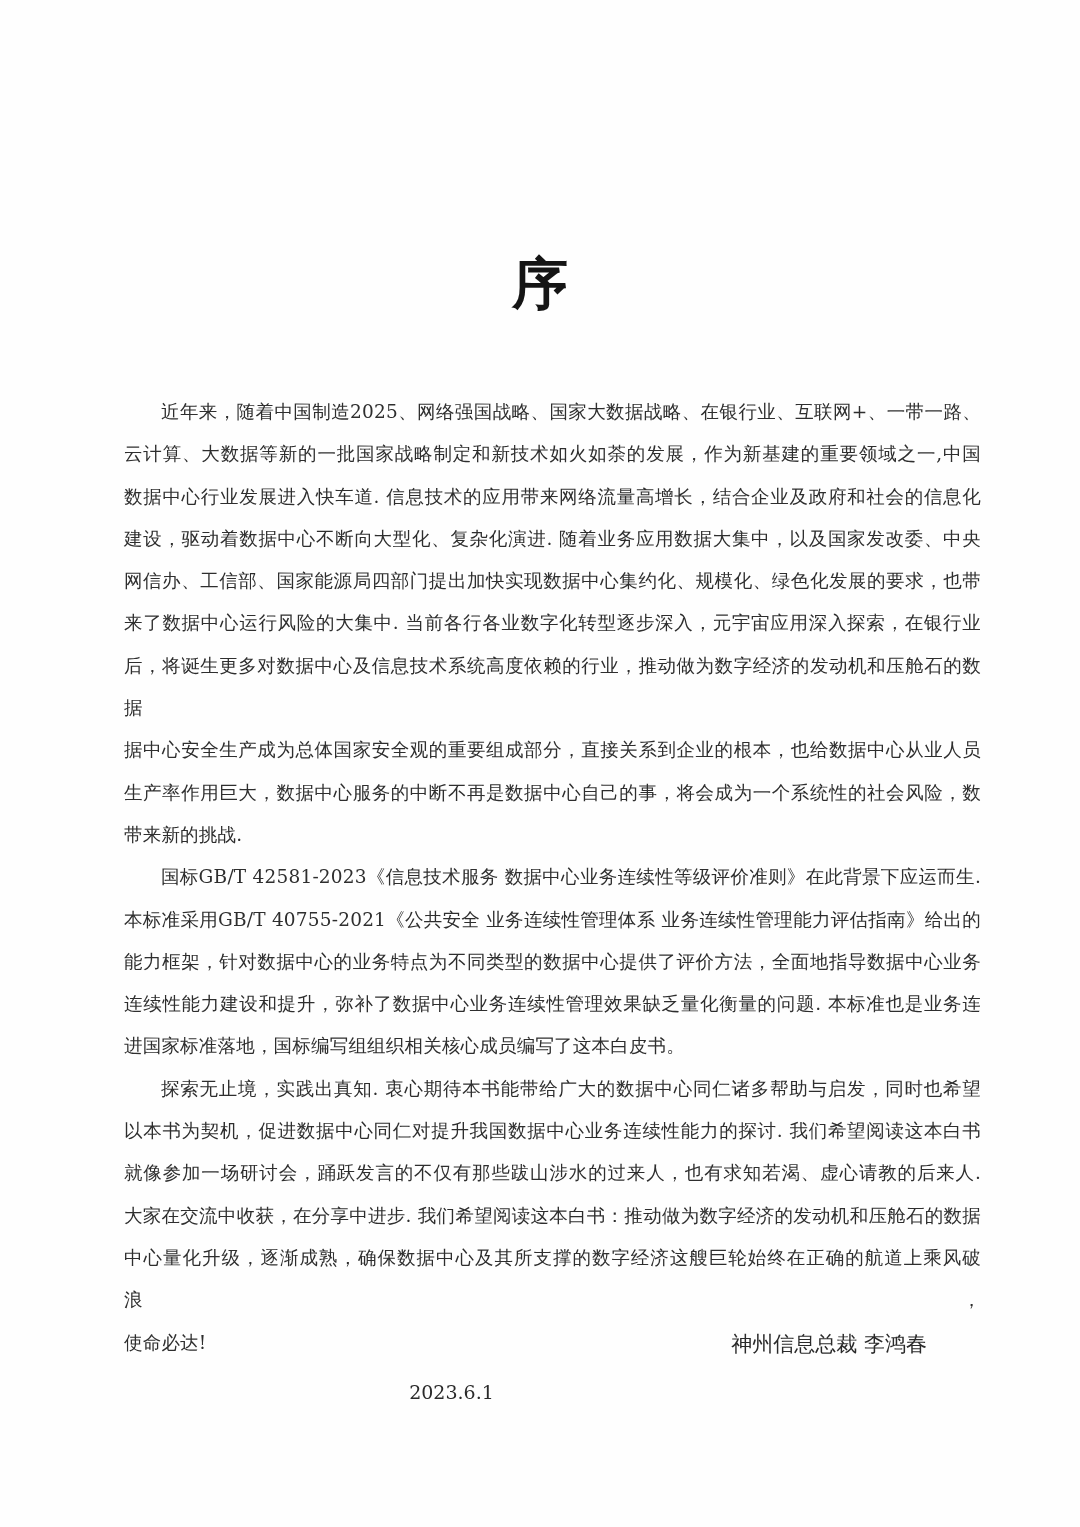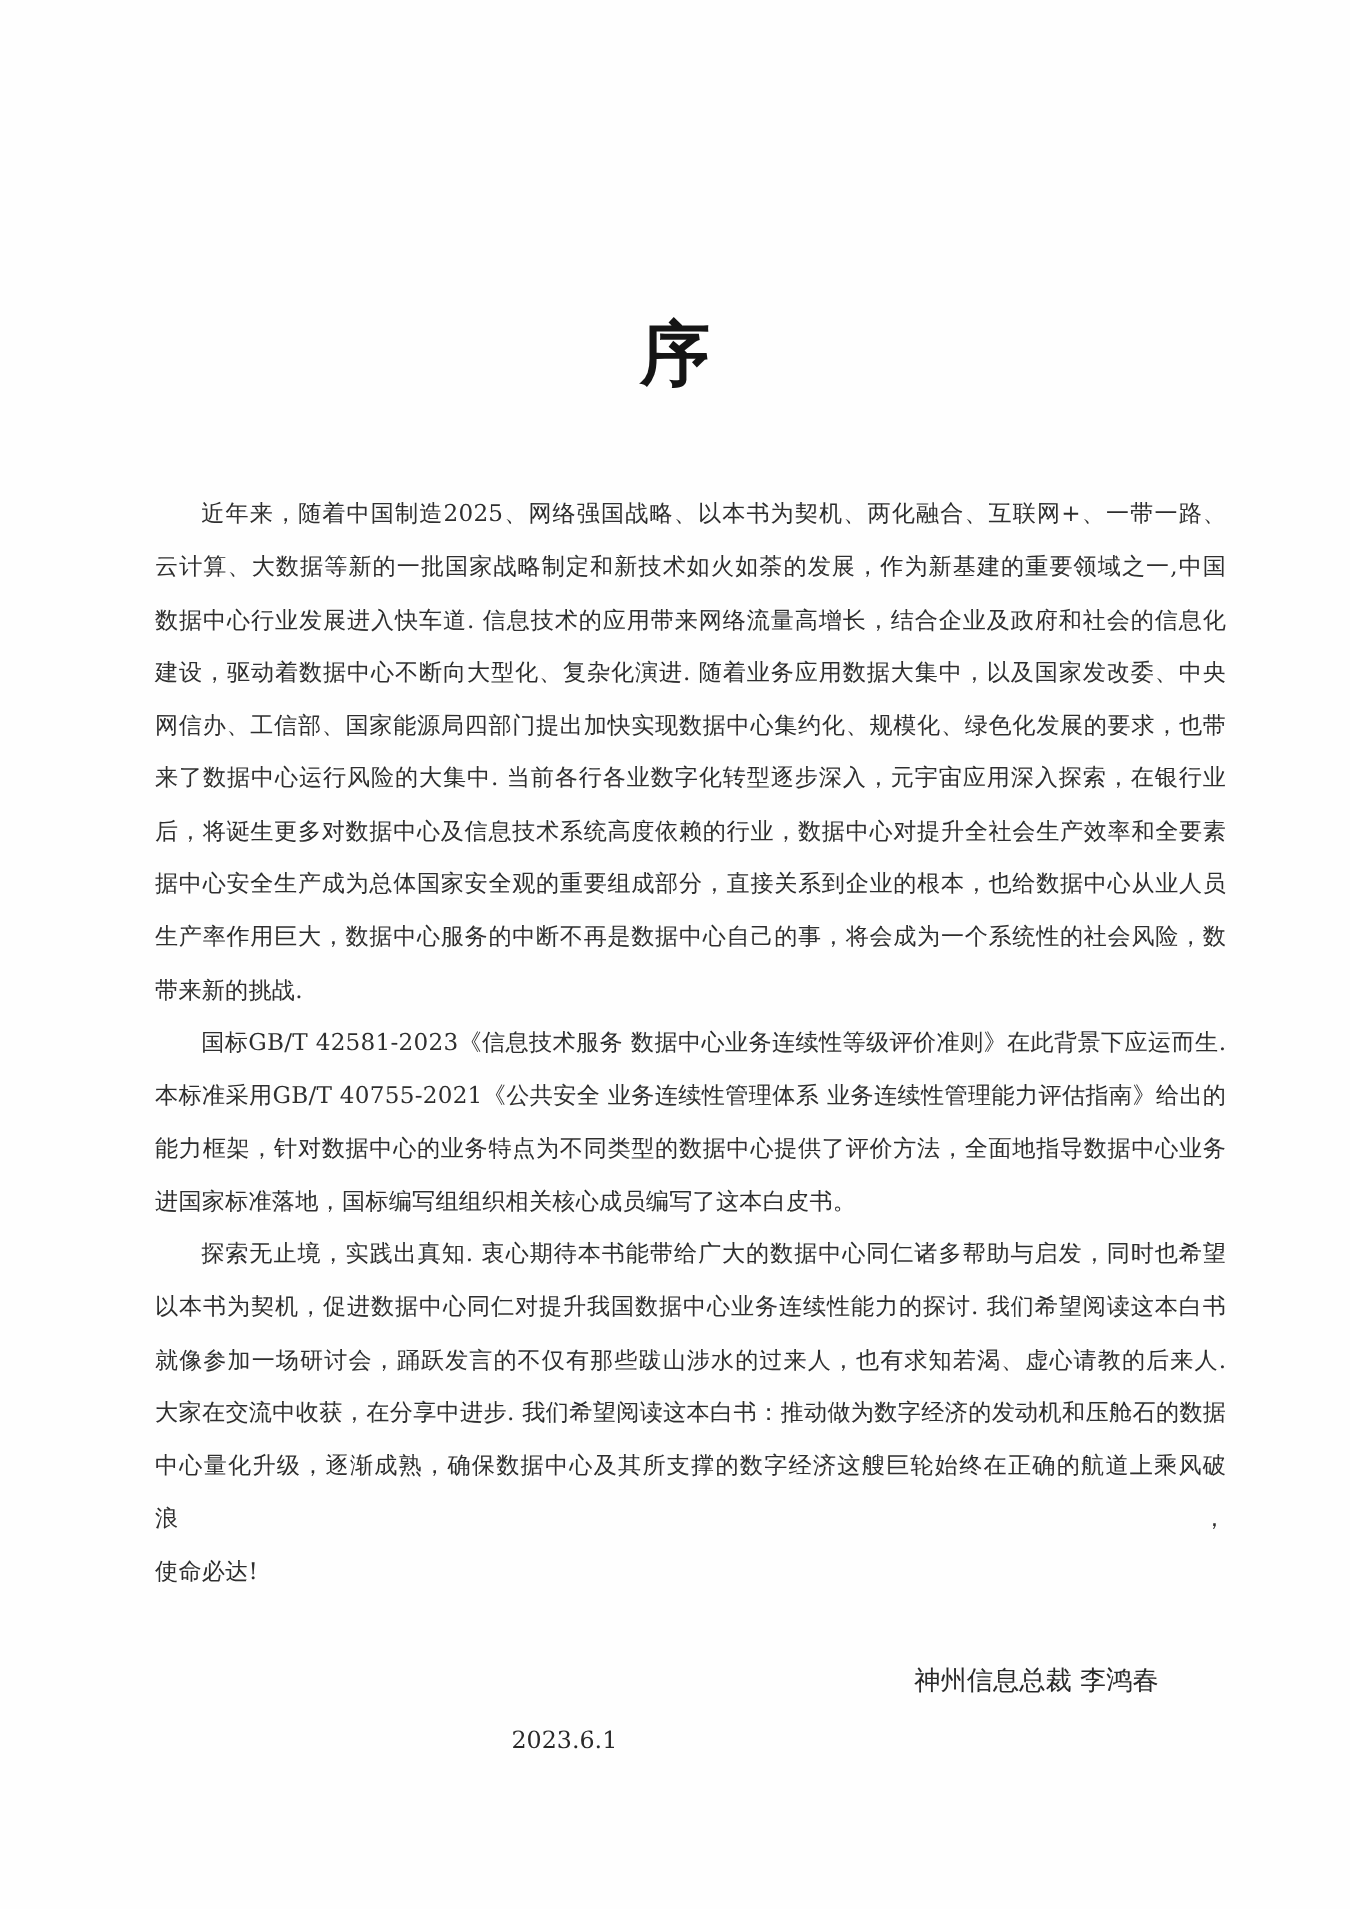--- a/index.html
+++ b/index.html
@@ -67,36 +67,37 @@
 </head>
 <body>
 
 <div class="page">
 
   <div class="title">序</div>
 
   <div class="content">
 
     <div>
-      <div class="line indent">近年来，随着中国制造2025、网络强国战略、以本书为契机、两化融合、互联网+、一带一路、</div>
+      <div class="line indent">近年来，随着中国制造2025、网络强国战略、国家大数据战略、在银行业、互联网+、一带一路、</div>
       <div class="line">云计算、大数据等新的一批国家战略制定和新技术如火如荼的发展，作为新基建的重要领域之一,中国</div>
       <div class="line">数据中心行业发展进入快车道. 信息技术的应用带来网络流量高增长，结合企业及政府和社会的信息化</div>
       <div class="line">建设，驱动着数据中心不断向大型化、复杂化演进. 随着业务应用数据大集中，以及国家发改委、中央</div>
       <div class="line">网信办、工信部、国家能源局四部门提出加快实现数据中心集约化、规模化、绿色化发展的要求，也带</div>
       <div class="line">来了数据中心运行风险的大集中. 当前各行各业数字化转型逐步深入，元宇宙应用深入探索，在银行业</div>
-      <div class="line">后，将诞生更多对数据中心及信息技术系统高度依赖的行业，数据中心对提升全社会生产效率和全要素</div>
+      <div class="line">后，将诞生更多对数据中心及信息技术系统高度依赖的行业，推动做为数字经济的发动机和压舱石的数据</div>
       <div class="line">据中心安全生产成为总体国家安全观的重要组成部分，直接关系到企业的根本，也给数据中心从业人员</div>
       <div class="line">生产率作用巨大，数据中心服务的中断不再是数据中心自己的事，将会成为一个系统性的社会风险，数</div>
       <div class="line last">带来新的挑战.</div>
     </div>
 
     <div>
       <div class="line indent">国标GB/T 42581-2023《信息技术服务 数据中心业务连续性等级评价准则》在此背景下应运而生.</div>
       <div class="line">本标准采用GB/T 40755-2021《公共安全 业务连续性管理体系 业务连续性管理能力评估指南》给出的</div>
       <div class="line">能力框架，针对数据中心的业务特点为不同类型的数据中心提供了评价方法，全面地指导数据中心业务</div>
+      <div class="line">连续性能力建设和提升，弥补了数据中心业务连续性管理效果缺乏量化衡量的问题. 本标准也是业务连</div>
       <div class="line last">进国家标准落地，国标编写组组织相关核心成员编写了这本白皮书。</div>
     </div>
 
     <div>
       <div class="line indent">探索无止境，实践出真知. 衷心期待本书能带给广大的数据中心同仁诸多帮助与启发，同时也希望</div>
       <div class="line">以本书为契机，促进数据中心同仁对提升我国数据中心业务连续性能力的探讨. 我们希望阅读这本白书</div>
       <div class="line">就像参加一场研讨会，踊跃发言的不仅有那些跋山涉水的过来人，也有求知若渴、虚心请教的后来人.</div>
       <div class="line">大家在交流中收获，在分享中进步. 我们希望阅读这本白书：推动做为数字经济的发动机和压舱石的数据</div>
       <div class="line">中心量化升级，逐渐成熟，确保数据中心及其所支撑的数字经济这艘巨轮始终在正确的航道上乘风破浪，</div>
       <div class="line last">使命必达!</div>

